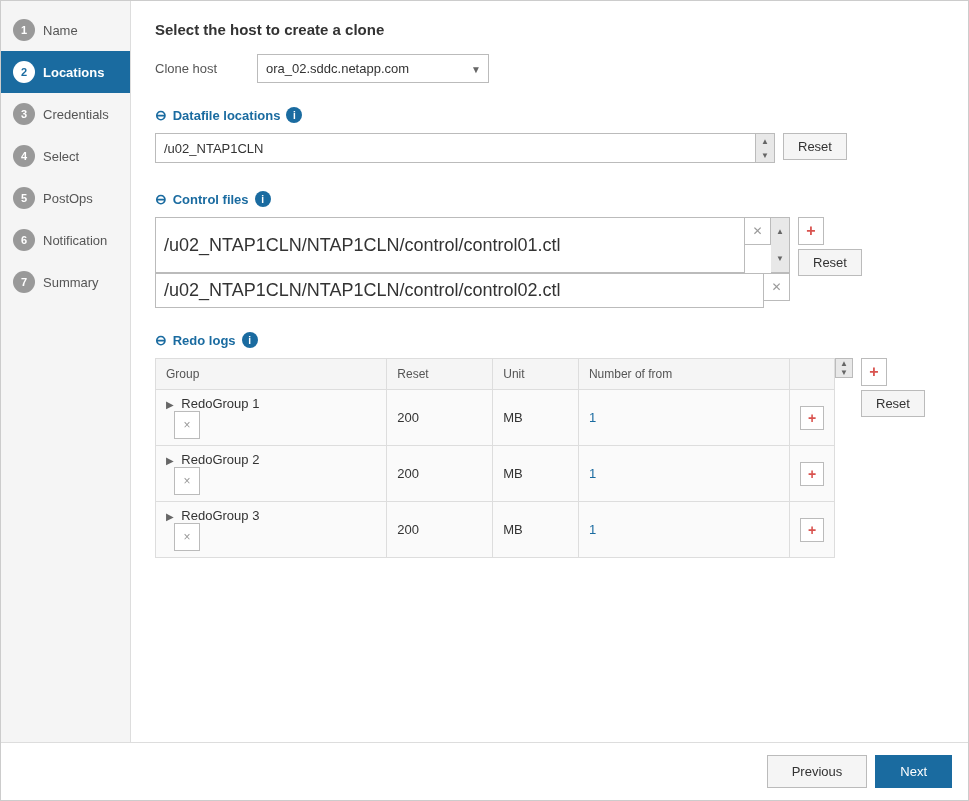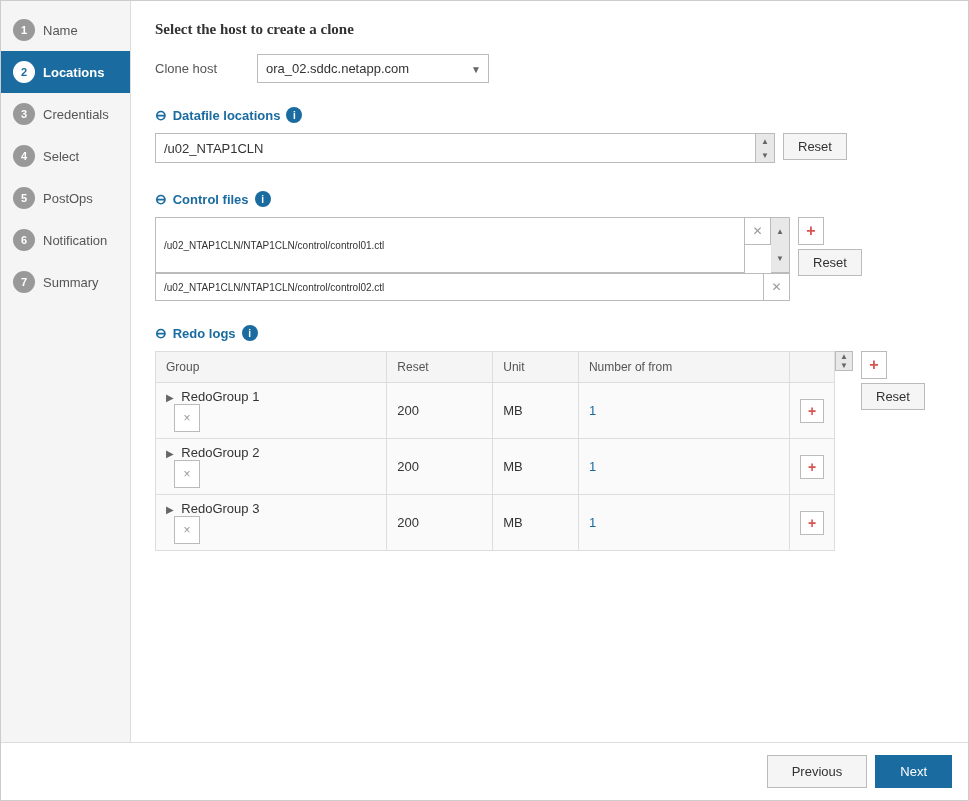--- a/index.html
+++ b/index.html
@@ -92,21 +92,20 @@
       flex: 1;
       padding: 20px 24px;
       overflow-y: auto;
       background: #fff;
     }
     .section-heading {
       font-size: 15px;
       font-weight: bold;
       color: #333;
       margin-bottom: 16px;
-      font-family: Liberation Serif, serif;
     }
     .field-row {
       display: flex;
       align-items: center;
       gap: 12px;
       margin-bottom: 24px;
     }
     .field-label {
       width: 90px;
       color: #555;
@@ -214,21 +213,21 @@
       gap: 8px;
     }
     
     .control-files-section {
       margin-bottom: 24px;
     }
     .control-input {
       flex: 1;
       border: 1px solid #bbb;
       padding: 6px 8px;
-      font-size: 10px;
+      font-size: 18px;
       color: #333;
       background: #fff;
       width: 590px;
     }
     .x-btn {
       width: 26px;
       height: 28px;
       border: 1px solid #bbb;
       border-left: none;
       background: #fff;

